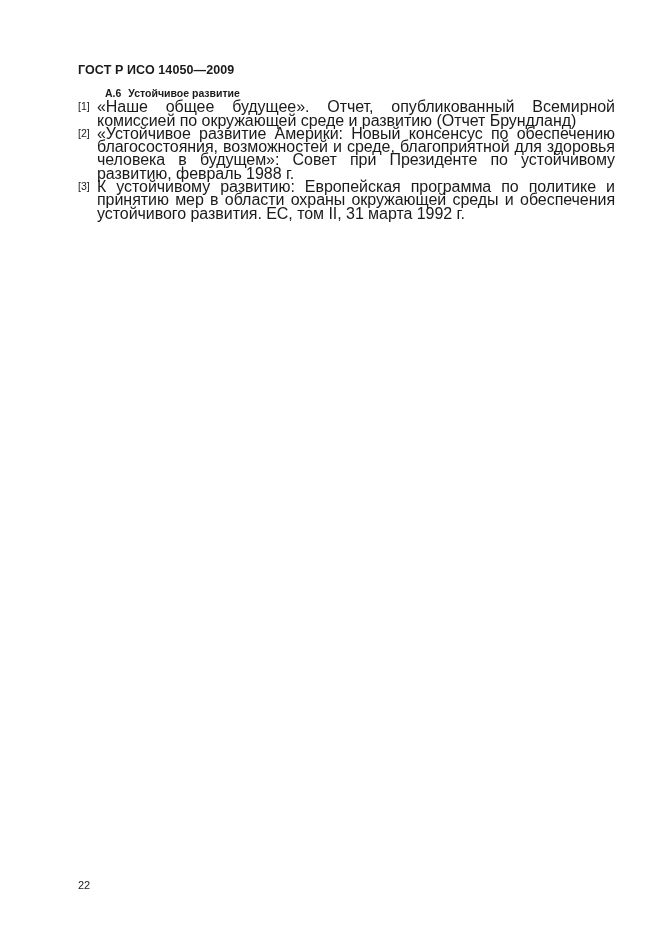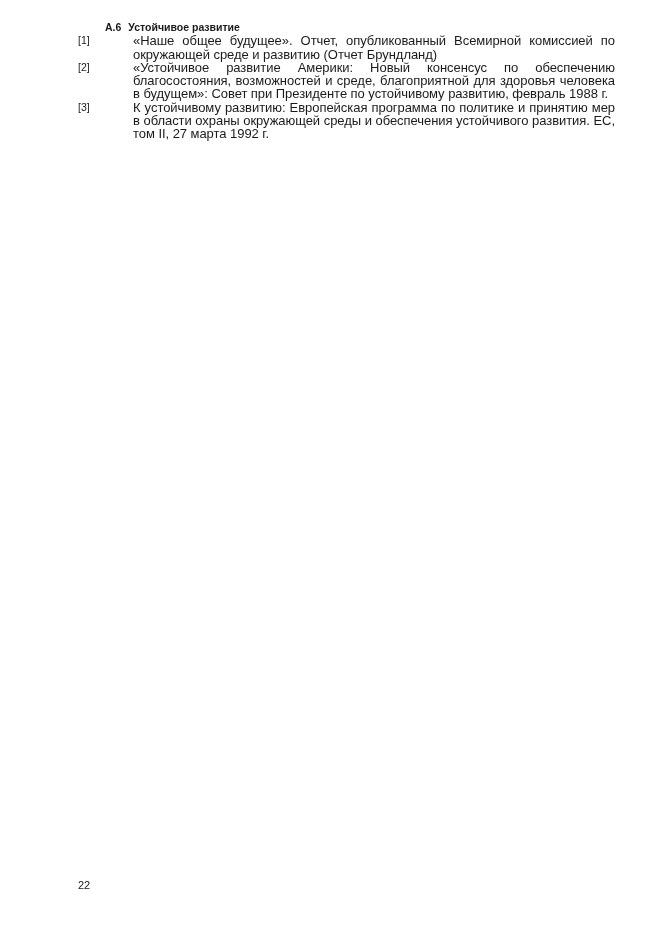--- a/index.html
+++ b/index.html
@@ -22,21 +22,21 @@
     width: 537px;
   }
   .doc-header {
     margin-top: 63px;
     font-size: 12.5px;
     font-weight: bold;
     letter-spacing: 0.1px;
     white-space: nowrap;
   }
   .section-heading {
-    margin-top: 21px;
+    margin-top: 10px;
     padding-left: 27px;
     font-size: 10.5px;
     font-weight: bold;
     line-height: 13.3px;
   }
   .section-heading .sec-num {
     margin-right: 7px;
   }
   .ref-list {
     margin-top: 0;
@@ -46,58 +46,58 @@
     align-items: flex-start;
   }
   .ref-label {
     flex: none;
     width: 19px;
     font-size: 10.5px;
     line-height: 13.3px;
   }
   .ref-text {
     flex: 1;
-    font-size: 13px;
+    font-size: 16px;
     line-height: 13.3px;
     text-align: justify;
     letter-spacing: -0.05px;
-    margin-left: 36px;
   }
   .page-number {
     position: absolute;
     left: 78px;
     top: 879px;
     font-size: 11px;
     line-height: 13px;
   }
 </style>
 </head>
 <body>
 
 <div class="page">
 
+  <div class="doc-header">ГОСТ Р ИСО 14050—2009</div>
 
   <div class="section-heading">
     <span class="sec-num">А.6</span><span>Устойчивое развитие</span>
   </div>
 
   <div class="ref-list">
 
     <div class="ref-row">
       <span class="ref-label">[1]</span>
       <div class="ref-text">«Наше общее будущее». Отчет, опубликованный Всемирной комиссией по окружающей среде и развитию (Отчет Брундланд)</div>
     </div>
 
     <div class="ref-row">
       <span class="ref-label">[2]</span>
       <div class="ref-text">«Устойчивое развитие Америки: Новый консенсус по обеспечению благосостояния, возможностей и среде, благоприятной для здоровья человека в будущем»: Совет при Президенте по устойчивому развитию, февраль 1988 г.</div>
     </div>
 
     <div class="ref-row">
       <span class="ref-label">[3]</span>
-      <div class="ref-text">К устойчивому развитию: Европейская программа по политике и принятию мер в области охраны окружающей среды и обеспечения устойчивого развития. ЕС, том II, 27 марта 1992 г.</div>
+      <div class="ref-text">К устойчивому развитию: Европейская программа по политике и принятию мер в области охраны окружающей среды и обеспечения устойчивого развития. ЕС, том II, 31 марта 1992 г.</div>
     </div>
 
   </div>
 
 </div>
 
 <div class="page-number">22</div>
 
 </body></html>

